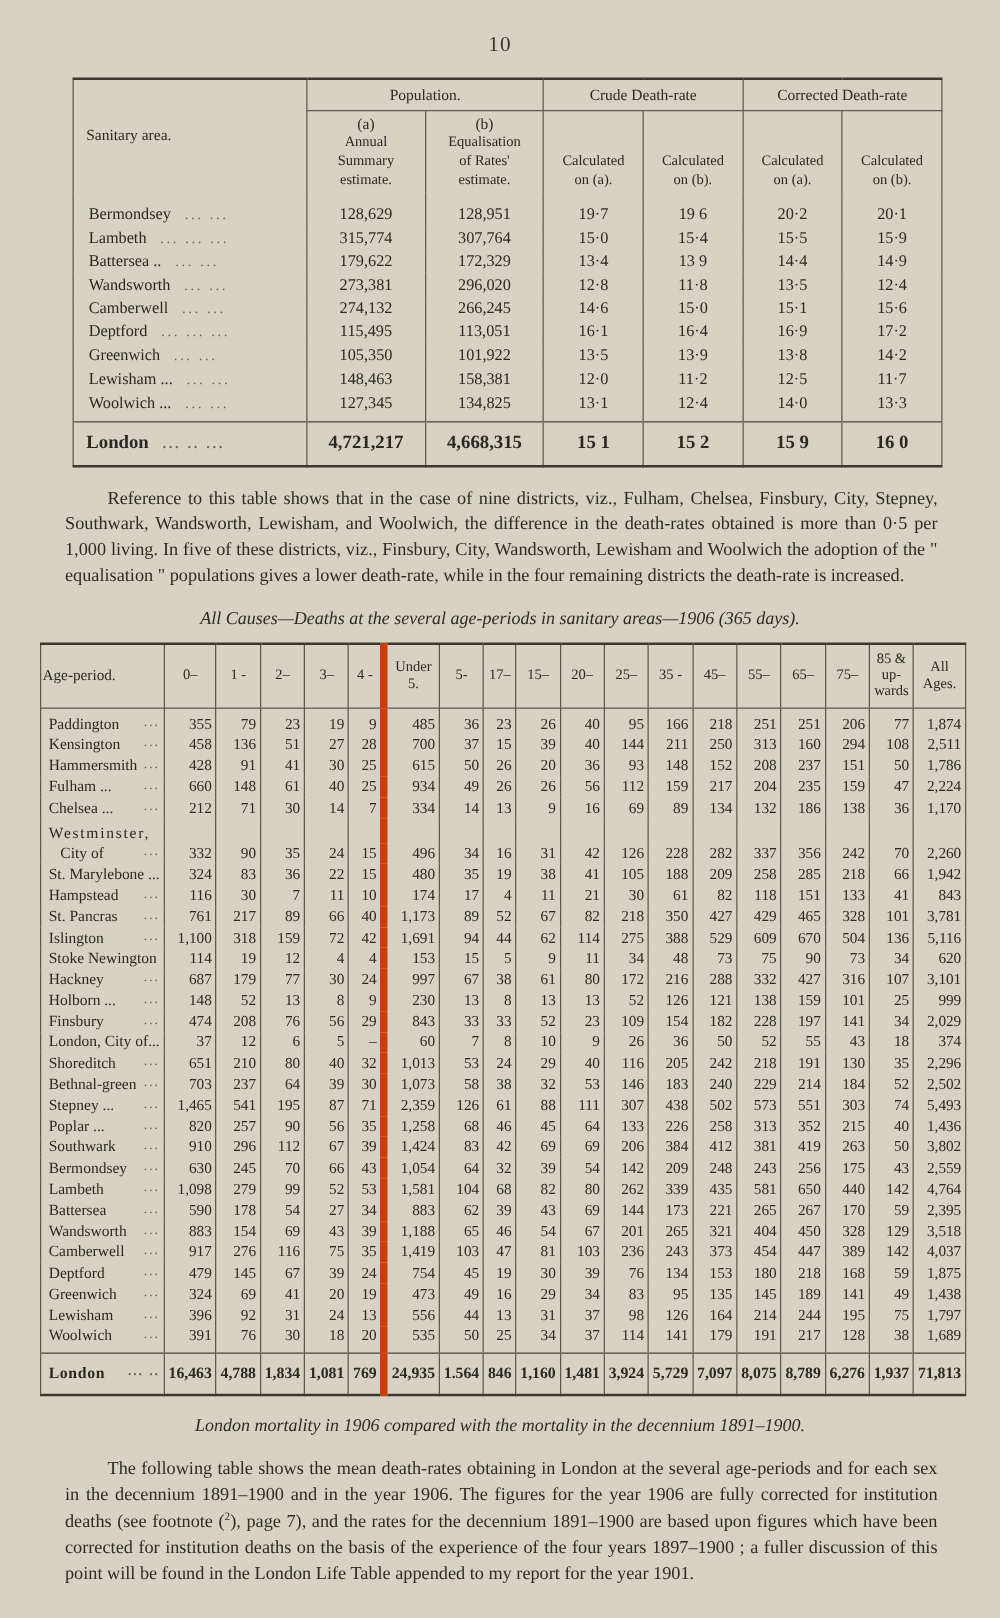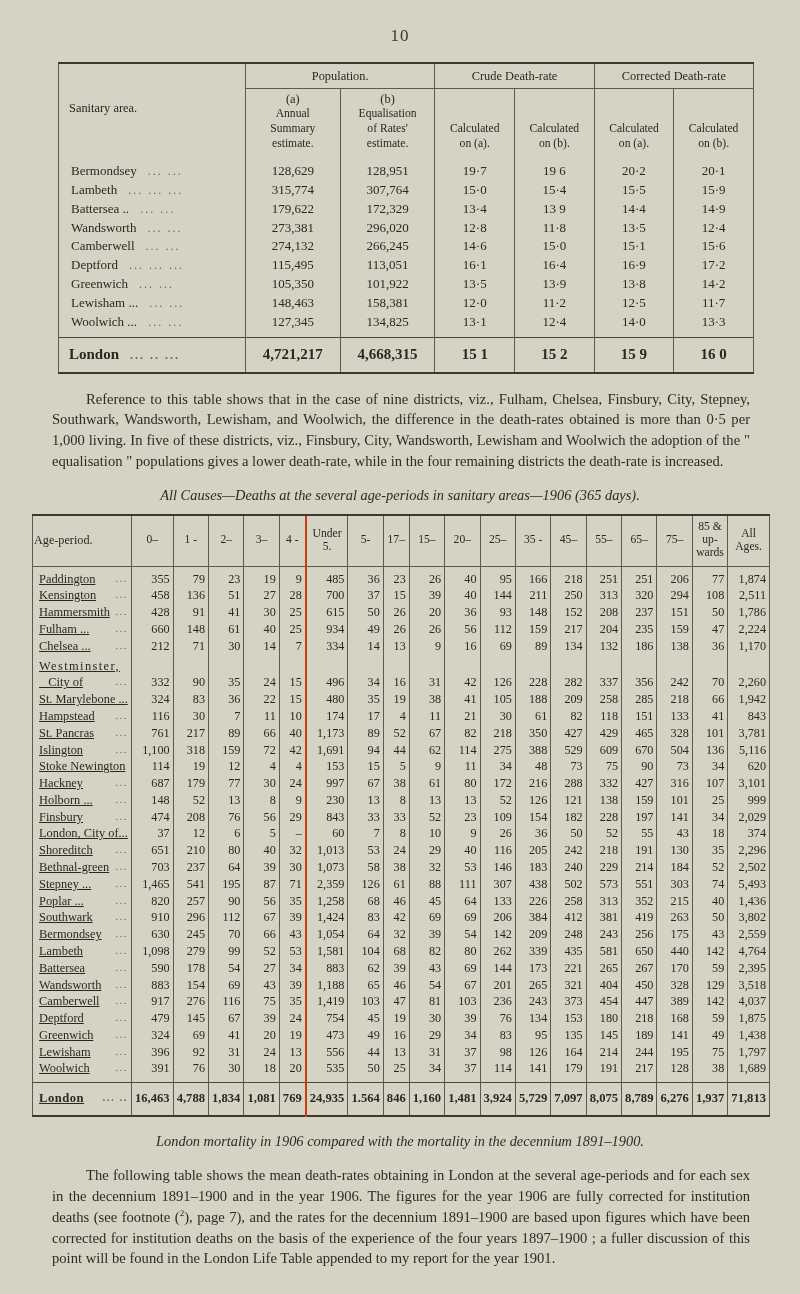--- a/index.html
+++ b/index.html
@@ -141,24 +141,23 @@
   .t2 tbody td {
     padding: 0.9px 3px;
     font-size: 12.2px;
     text-align: right;
   }
   .t2 tbody td.area {
     text-align: left;
     padding-left: 6px;
     white-space: nowrap;
     font-size: 12.4px;
-    text-decoration: underline;
   }
   .t2 tbody tr.first-data td { padding-top: 5px; }
-  .t2 .thick-l { border-left: 2px solid #c2410c; }
+  .t2 .thick-l { border-left: 6px solid #c2410c; }
   .t2 .leader2 {
     color: #6b6758;
     letter-spacing: 1.5px;
     font-size: 11px;
     float: right;
     padding-left: 4px;
   }
   .t2 tr.wm-head td {
     padding-top: 4px;
     letter-spacing: 1.4px;
@@ -376,21 +375,21 @@
             <td>28</td>
             <td class="thick-l">700</td>
             <td>37</td>
             <td>15</td>
             <td>39</td>
             <td>40</td>
             <td>144</td>
             <td>211</td>
             <td>250</td>
             <td>313</td>
-            <td>320</td>
+            <td>160</td>
             <td>294</td>
             <td>108</td>
             <td>2,511</td>
           </tr>
           <tr>
             <td class="area">Hammersmith<span class="leader2">...</span></td>
             <td>428</td>
             <td>91</td>
             <td>41</td>
             <td>30</td>

